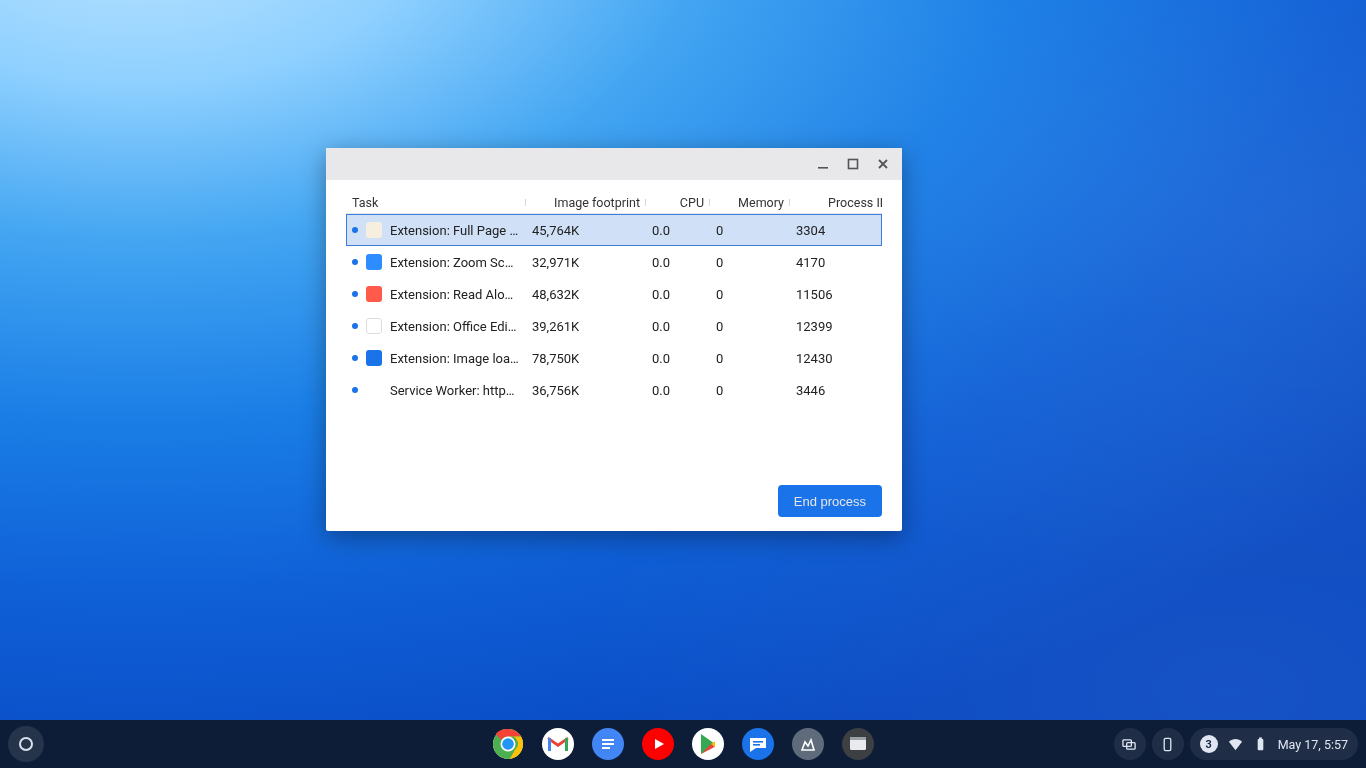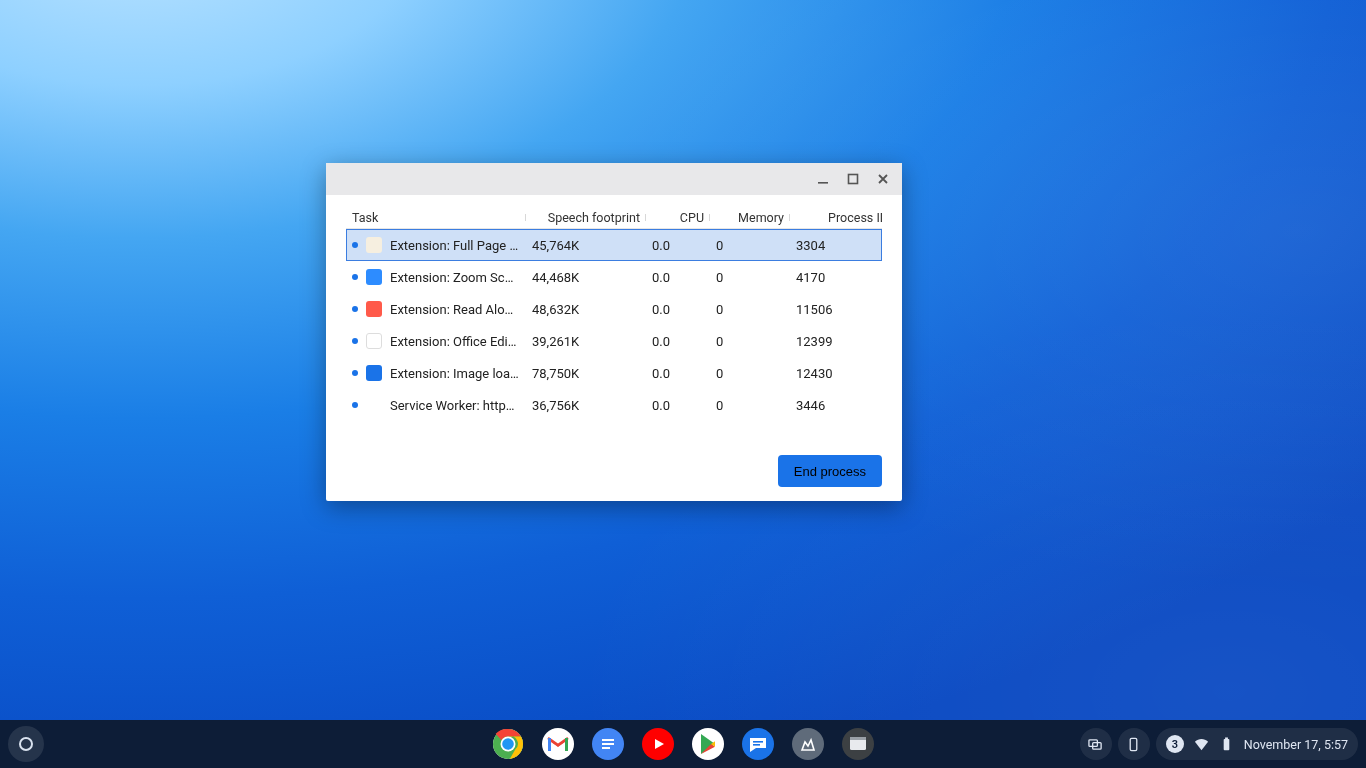--- a/index.html
+++ b/index.html
@@ -13,22 +13,22 @@
     position:absolute; inset:0;
     background:
       radial-gradient(1200px 600px at 95% 30%, rgba(255,255,255,0.08) 0%, rgba(255,255,255,0) 60%),
       radial-gradient(1200px 700px at 90% 90%, rgba(255,255,255,0.06) 0%, rgba(255,255,255,0) 55%);
     pointer-events:none;
   }
 
   
   .window {
     position: absolute;
-    left: 326px; top: 163px;
-    width: 576px; height: 338px;
+    left: 326px; top: 148px;
+    width: 576px; height: 383px;
     background: #fff;
     border-radius: 2px;
     box-shadow: 0 6px 24px rgba(0,0,0,0.35);
     display: flex; flex-direction: column;
   }
   .titlebar {
     height: 32px; background: #e8e8ea;
     display: flex; align-items: center; justify-content: flex-end;
     padding-right: 4px;
   }
@@ -77,21 +77,21 @@
   .ic-zoom { background:#2d8cff; }
   .ic-horn { background:#ff5a4a; }
   .ic-office { background:#fff; border:1px solid #ddd; }
   .ic-puzzle { background:#1a73e8; }
   .ic-blank { background:transparent; }
 
   .namecell .txt { overflow:hidden; text-overflow: ellipsis; white-space: nowrap; }
 
   .footer { display:flex; justify-content:flex-end; padding-top: 12px; }
   .primary-btn {
-    background:#1a73e8; color:#000000; border:none; border-radius:4px;
+    background:#1a73e8; color:#e5e5e5; border:none; border-radius:4px;
     height:32px; padding:0 16px; font-size:13px; cursor:pointer;
   }
 
   
   .shelf {
     position: absolute; left: 0; right: 0; bottom: 0; height: 48px;
     background: #0d1d37;
     display: flex; align-items: center; justify-content: center;
   }
   .launcher {
@@ -147,21 +147,21 @@
       <svg viewBox="0 0 12 12">
           <path d="M2 2 L10 10 M10 2 L2 10" stroke="#555" stroke-width="1.8" fill="none"></path>
         </svg>
     </div>
   </div>
 
   <div class="content">
     <div class="table">
       <div class="colset thead">
         <div class="hcell sep">Task</div>
-        <div class="hcell sep r">Speech footprint</div>
+        <div class="hcell sep r">Image footprint</div>
         <div class="hcell sep r">CPU</div>
         <div class="hcell sep r">Memory</div>
         <div class="hcell sep r">Process ID</div>
       </div>
       <div class="rows" id="task-rows">
           <div class="colset row selected">
             <div class="cell namecell">
               <span class="dot"></span>
               <span class="exticon ic-cam"></span>
               <span class="txt">Extension: Full Page Screenshot</span>
@@ -170,21 +170,21 @@
             <div class="cell r">0.0</div>
             <div class="cell r">0</div>
             <div class="cell r">3304</div>
           </div>
           <div class="colset row">
             <div class="cell namecell">
               <span class="dot"></span>
               <span class="exticon ic-zoom"></span>
               <span class="txt">Extension: Zoom Scheduler</span>
             </div>
-            <div class="cell r">44,468K</div>
+            <div class="cell r">32,971K</div>
             <div class="cell r">0.0</div>
             <div class="cell r">0</div>
             <div class="cell r">4170</div>
           </div>
           <div class="colset row">
             <div class="cell namecell">
               <span class="dot"></span>
               <span class="exticon ic-horn"></span>
               <span class="txt">Extension: Read Aloud: A Text to Speech</span>
             </div>
@@ -313,16 +313,16 @@
     </div>
     <div class="pill">
       <span class="badge">3</span>
       <svg viewBox="0 0 16 16">
           <path d="M1 5c4-4 10-4 14 0l-7 9z" fill="#dfe6f2"></path>
         </svg>
       <svg viewBox="0 0 16 16">
           <rect x="5" y="2" width="6" height="12" rx="1" fill="#dfe6f2"></rect>
           <rect x="6.5" y="0.5" width="3" height="2" fill="#dfe6f2"></rect>
         </svg>
-      <span>November 17, 5:57</span>
+      <span>May 17, 5:57</span>
     </div>
   </div>
 </div>
 
 </body></html>

